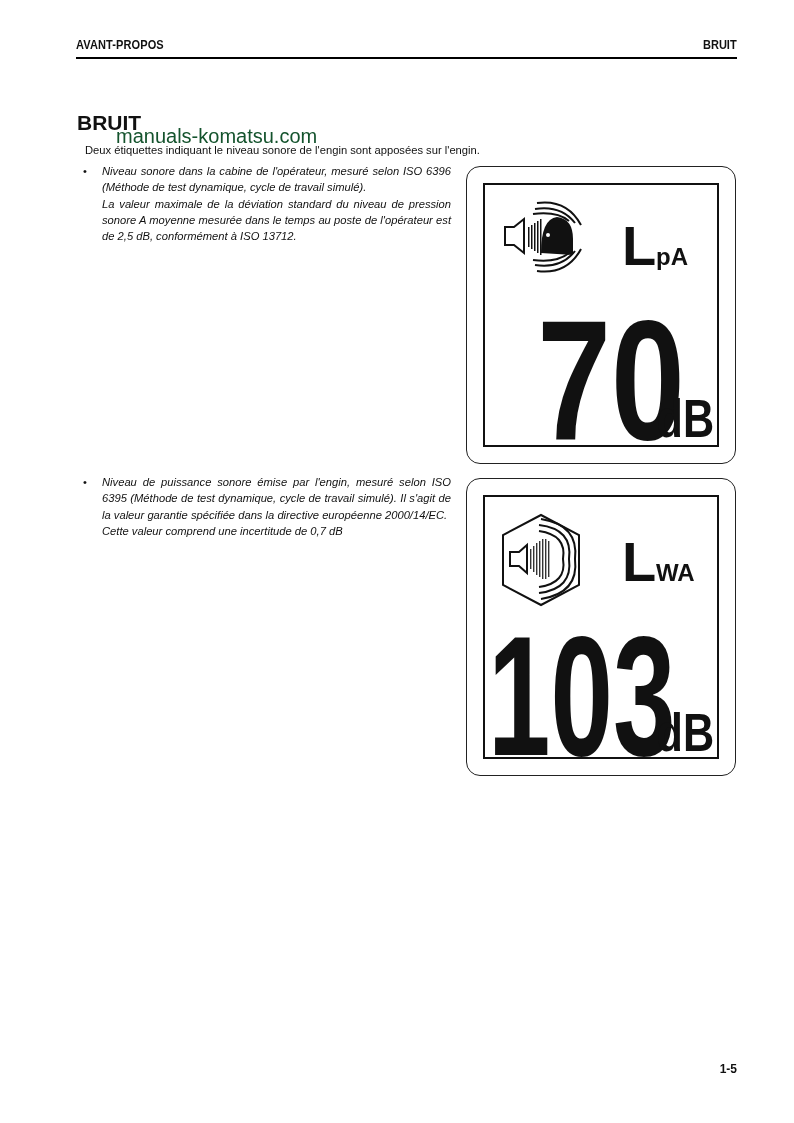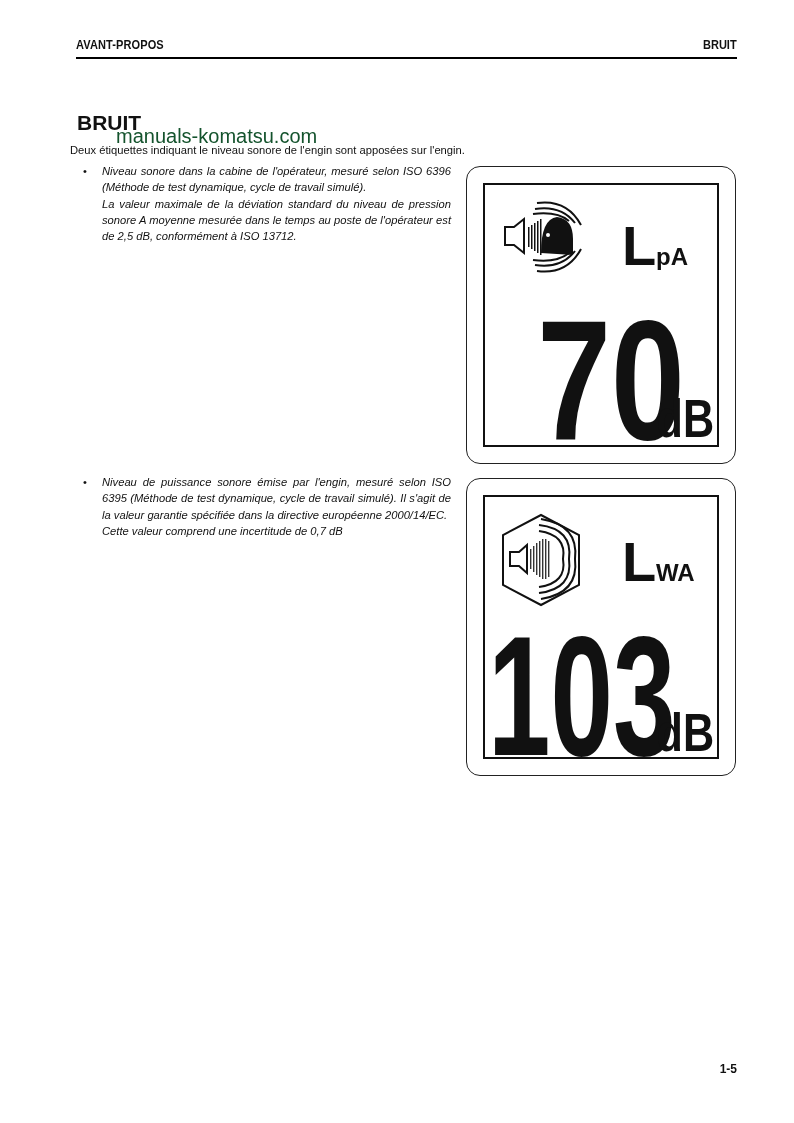--- a/index.html
+++ b/index.html
@@ -2,21 +2,21 @@
 <html><head>
 <meta charset="utf-8">
 <style>
   html, body { margin: 0; padding: 0; background: #ffffff; }
   body { width: 794px; height: 1123px; position: relative; overflow: hidden; font-family: "Liberation Sans", sans-serif; color: #111; }
   .hdr-left { position: absolute; left: 76px; top: 38px; font-size: 12px; font-weight: bold; letter-spacing: 0.1px; transform: scaleX(0.92); transform-origin: left; }
   .hdr-right { position: absolute; right: 57px; top: 38px; font-size: 12px; font-weight: bold; transform: scaleX(0.92); transform-origin: right; }
   .hdr-rule { position: absolute; left: 76px; width: 661px; top: 57px; height: 2px; background: #000; }
   .title { position: absolute; left: 77px; top: 111px; font-size: 21px; font-weight: bold; }
   .watermark { position: absolute; left: 116px; top: 125px; font-size: 20px; font-weight: normal; color: #14532d; }
-  .intro { position: absolute; left: 70px; top: 144px; font-size: 11.2px; }
+  .intro { position: absolute; left: 85px; top: 144px; font-size: 11.2px; }
   .bullet { position: absolute; left: 77px; width: 374px; font-size: 11.2px; line-height: 16.3px; }
   .bullet .dot { position: absolute; left: 6px; top: 0; }
   .bullet .txt { margin-left: 25px; text-align: justify; font-style: italic; }
   .bullet .txt p { margin: 0; }
   .label { position: absolute; left: 466px; width: 268px; border: 1.5px solid #222; border-radius: 14px; background: #fff; }
   .label .inner { position: absolute; left: 16px; top: 16px; right: 16px; bottom: 16px; border: 2px solid #111; }
   .label svg { position: absolute; left: 0; top: 0; }
   .pgnum { position: absolute; right: 57px; top: 1062px; font-size: 12px; font-weight: bold; }
 </style>
 </head>

